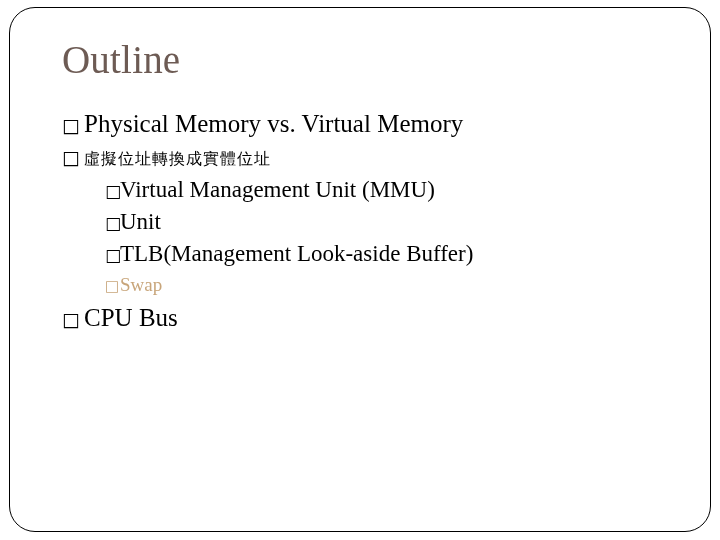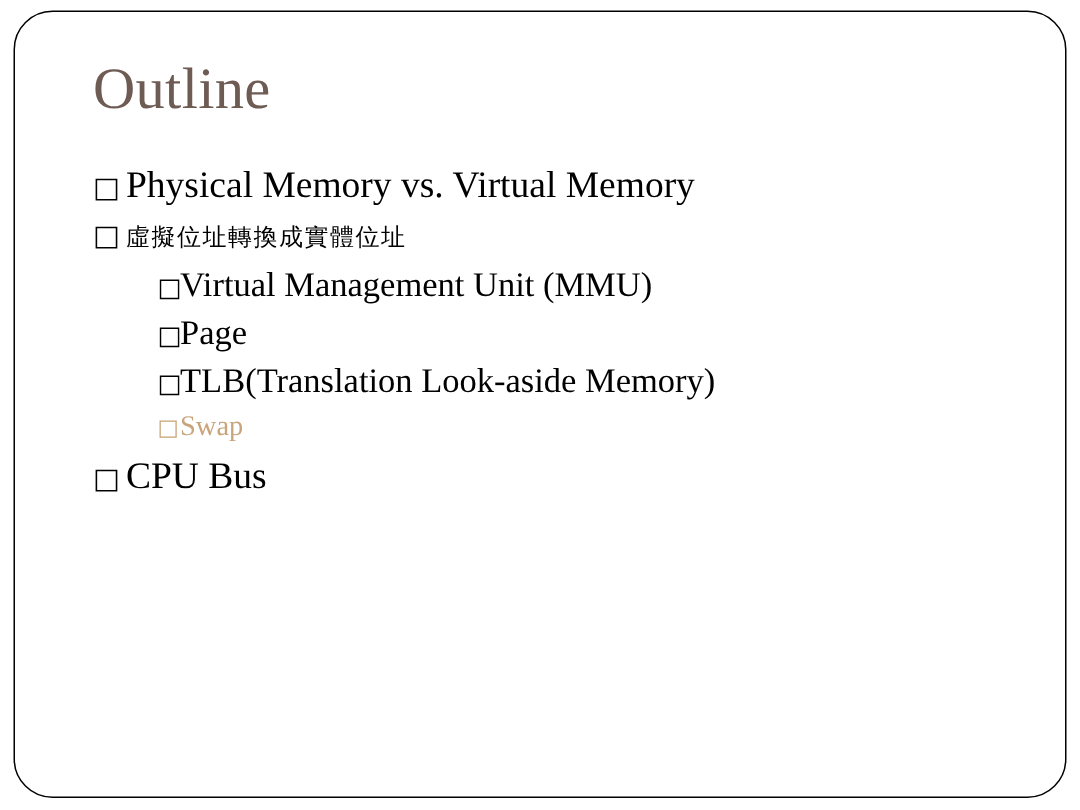--- a/index.html
+++ b/index.html
@@ -158,26 +158,26 @@
       <span class="bullet-text">虛擬位址轉換成實體位址</span>
     </div>
 
     <div class="bullet-row lvl2">
       <span class="bullet-mark">□</span>
       <span class="bullet-text">Virtual Management Unit (MMU)</span>
     </div>
 
     <div class="bullet-row lvl2">
       <span class="bullet-mark">□</span>
-      <span class="bullet-text">Page</span>
+      <span class="bullet-text">Unit</span>
     </div>
 
     <div class="bullet-row lvl2">
       <span class="bullet-mark">□</span>
-      <span class="bullet-text">TLB(Translation Look-aside Memory)</span>
+      <span class="bullet-text">TLB(Management Look-aside Buffer)</span>
     </div>
 
     <div class="bullet-row lvl2 accent">
       <span class="bullet-mark">□</span>
       <span class="bullet-text">Swap</span>
     </div>
 
     <div class="bullet-row lvl1 row-gap-top">
       <span class="bullet-mark">□</span>
       <span class="bullet-text">CPU Bus</span>

